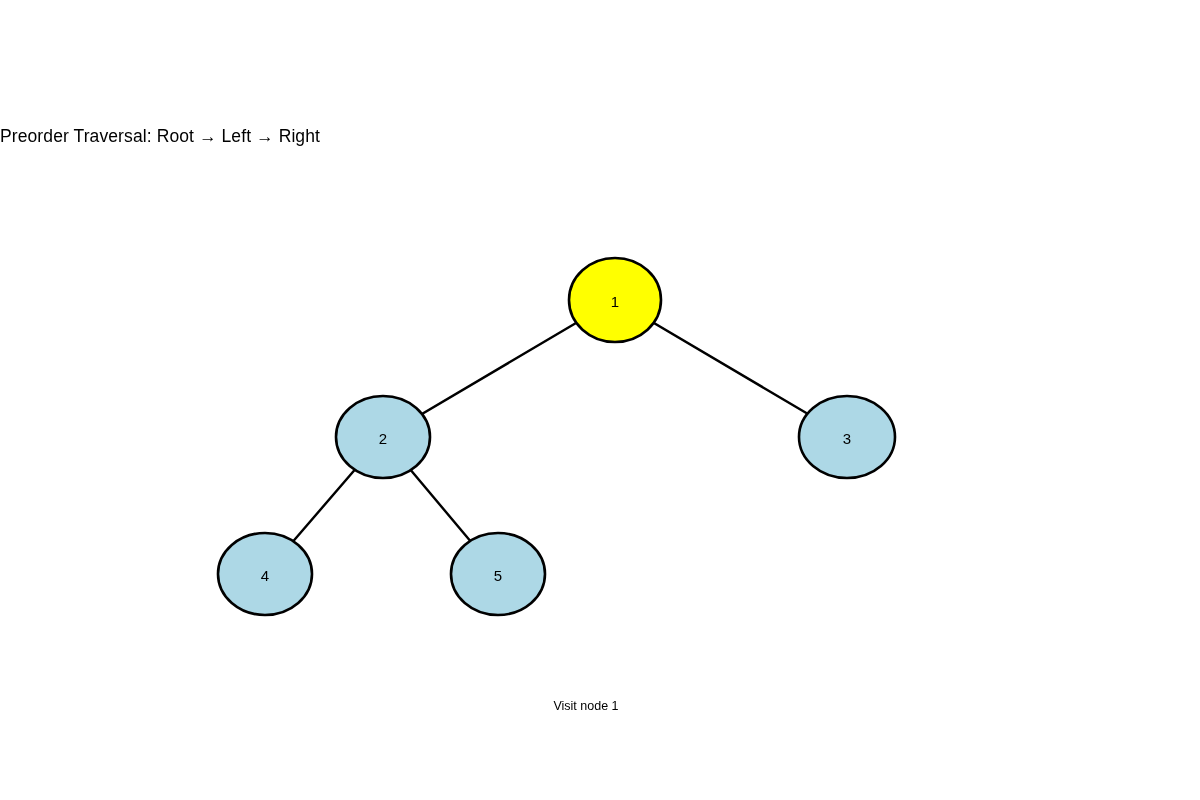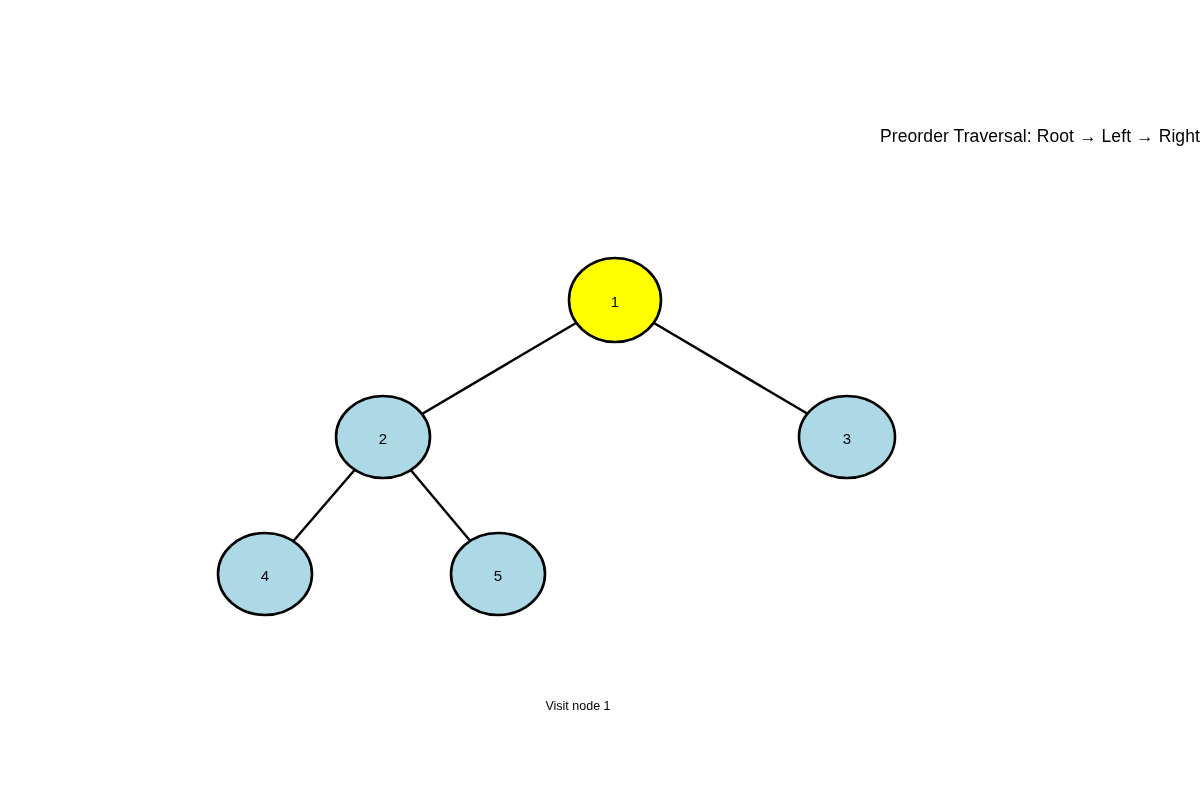--- a/index.html
+++ b/index.html
@@ -26,41 +26,41 @@
     top: 0;
     width: 1200px;
     height: 800px;
     display: block;
   }
   .viz-title {
     position: absolute;
     left: 0;
     top: 126px;
     width: 1200px;
-    text-align: right;
+    text-align: left;
     font-size: 17.5px;
     font-family: "Liberation Sans", sans-serif;
     color: #000000;
     letter-spacing: 0.1px;
     white-space: nowrap;
   }
   .result-label {
     position: absolute;
     left: 0;
     top: 639px;
     width: 1200px;
     text-align: center;
     font-size: 17px;
     font-family: "Liberation Sans", sans-serif;
     color: #000000;
     white-space: nowrap;
   }
   .step-label {
     position: absolute;
-    left: 4px;
+    left: 12px;
     top: 699px;
     width: 1092px;
     text-align: center;
     font-size: 12.5px;
     font-family: "Liberation Sans", sans-serif;
     color: #000000;
     white-space: nowrap;
     padding-left: 28px;
   }
   .edge-line {

